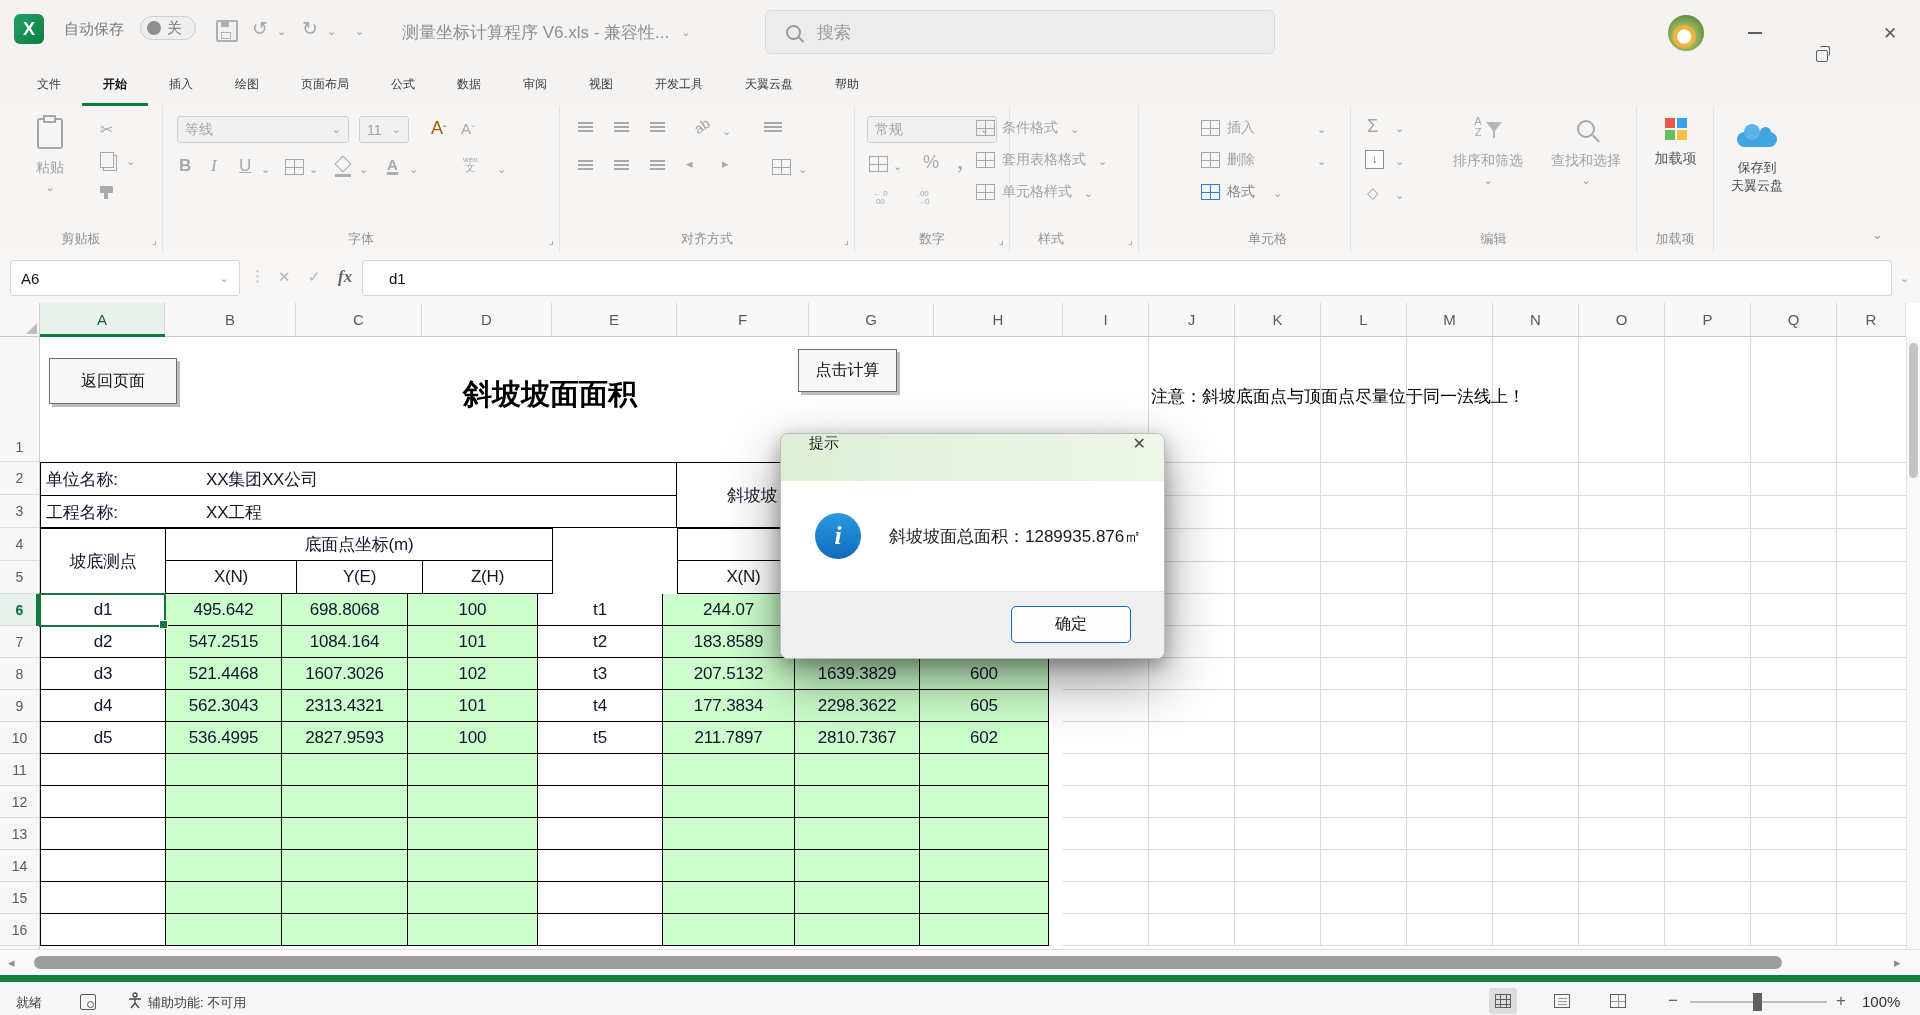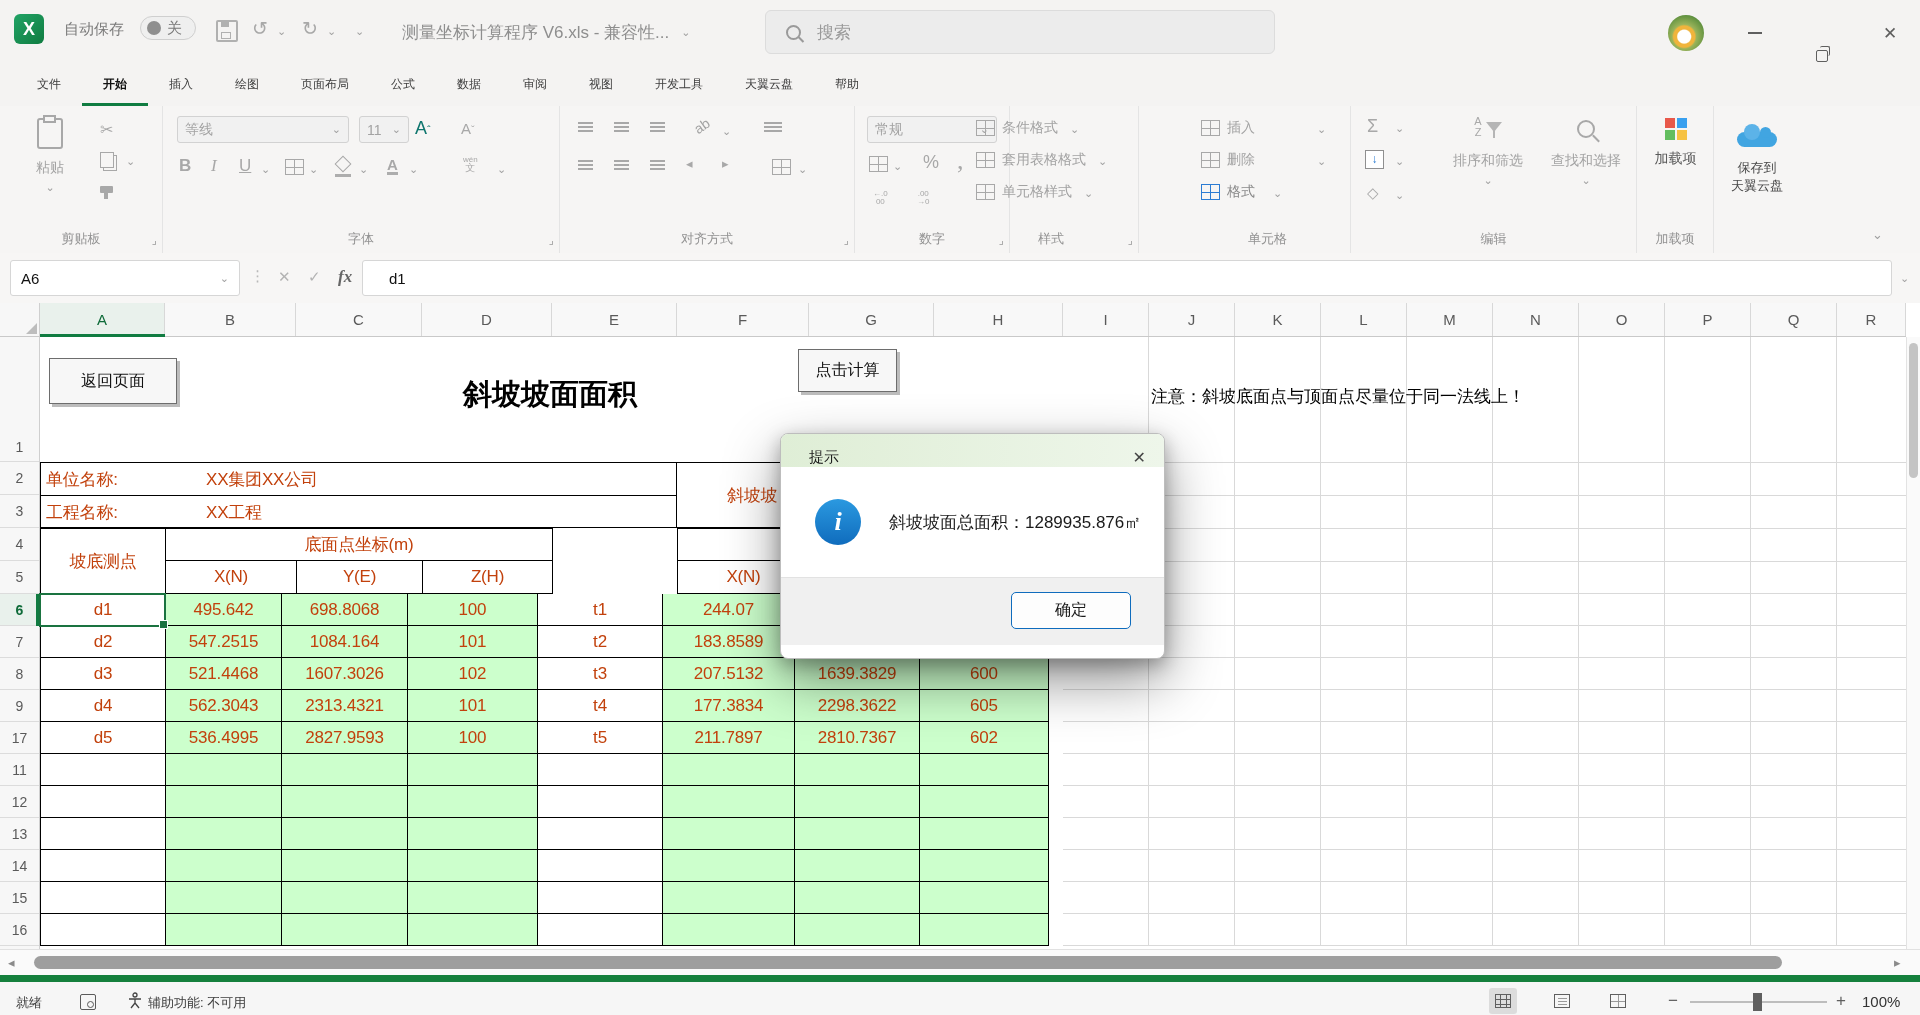--- a/index.html
+++ b/index.html
@@ -79,21 +79,21 @@
 .tri{position:absolute;right:2px;bottom:2px;width:0;height:0;border-left:11px solid transparent;border-bottom:11px solid #bdbdbd}
 .colheads{position:absolute;left:40px;top:0;width:1866px;height:34px;background:#f8f8f8;border-bottom:1px solid #c9c9c9;white-space:nowrap;font-size:15px;box-sizing:border-box}
 .ch{display:inline-block;height:33px;line-height:33px;text-align:center;color:#5a5a5a;border-right:1px solid #d8d8d8;box-sizing:border-box;vertical-align:top}
 .ch.sel-col{background:#e9f1ec;color:#0f6b39}
 .rowheads{position:absolute;left:0;top:34px;width:40px;height:612px;background:#f7f7f7;border-right:1px solid #cfcfcf;box-sizing:border-box}
 .rh{position:absolute;left:0;width:39px;display:flex;align-items:center;justify-content:center;font-size:14px;color:#5a5a5a;border-bottom:1px solid #dcdcdc;box-sizing:border-box}
 .rh.tall{align-items:flex-end;padding-bottom:6px}
 .rh.sel-row{background:#e9f1ec;color:#0f6b39;font-weight:bold}
 .gz{position:absolute;background-repeat:repeat}
 
-.tbl{position:absolute;left:40px;top:34px;width:1023px;height:609px;font-size:17px;color:#c2410c;letter-spacing:-0.2px}
+.tbl{position:absolute;left:40px;top:34px;width:1023px;height:609px;font-size:17px;color:#0f172a;letter-spacing:-0.2px}
 .box23{position:absolute;left:0;top:125px;width:637px;height:66px;border:1px solid #000;box-sizing:border-box}
 .r23{height:32px;display:flex;align-items:center;position:relative}
 .r23+.r23{border-top:1px solid #000}
 .r23 .lbl{padding-left:5px}
 .r23 .val{position:absolute;left:165px}
 .fbox{position:absolute;left:636px;top:125px;width:387px;height:66px;border:1px solid #000;box-sizing:border-box;display:flex;align-items:center;padding-left:50px}
 .hc{position:absolute;border:1px solid #000;box-sizing:border-box;display:flex;align-items:center;justify-content:center;background:#fff}
 .drow{position:absolute;left:0;display:flex;height:32px;border-left:1px solid #000;box-sizing:border-box}
 .dc{border-right:1px solid #000;border-bottom:1px solid #000;box-sizing:border-box;display:flex;align-items:center;justify-content:center;background:#fff}
 .g{background:#ccffcc}
@@ -118,21 +118,21 @@
 .vwbtn.active{background:#dcdcdc}
 .vwic{width:16px;height:14px;border:1px solid #5f5f5f;box-sizing:border-box}
 .vwic.grid{background:linear-gradient(#5f5f5f,#5f5f5f) 0 4px/100% 1px no-repeat,linear-gradient(#5f5f5f,#5f5f5f) 0 9px/100% 1px no-repeat,linear-gradient(90deg,#5f5f5f,#5f5f5f) 4px 0/1px 100% no-repeat,linear-gradient(90deg,#5f5f5f,#5f5f5f) 10px 0/1px 100% no-repeat}
 .vwic.page{background:linear-gradient(#9a9a9a,#9a9a9a) 3px 3px/9px 1px no-repeat,linear-gradient(#9a9a9a,#9a9a9a) 3px 6px/9px 1px no-repeat,linear-gradient(#9a9a9a,#9a9a9a) 3px 9px/9px 1px no-repeat}
 .vwic.brk{background:linear-gradient(#9a9a9a,#9a9a9a) 0 6px/100% 1px no-repeat,linear-gradient(90deg,#9a9a9a,#9a9a9a) 7px 0/1px 100% no-repeat}
 .ztrack{position:absolute;top:19px;width:137px;height:2px;background:#bdbdbd}
 .zthumb{position:absolute;left:63px;top:-8px;width:9px;height:18px;background:#5f5f5f}
 .zsign{position:absolute;font-size:17px;color:#5f5f5f}
 
 .dlg{position:absolute;left:780px;top:433px;width:383px;height:224px;background:#fff;border:1px solid #bdbdbd;border-radius:8px;box-shadow:0 22px 55px rgba(0,0,0,.42),0 6px 18px rgba(0,0,0,.28);z-index:60;overflow:hidden}
-.dlg-h{height:33px;background:linear-gradient(90deg,#dfeed6,#eef6ea);display:flex;align-items:flex-end;justify-content:space-between;padding:0 18px 0 28px;box-sizing:border-box}
+.dlg-h{height:47px;background:linear-gradient(90deg,#dfeed6,#eef6ea);display:flex;align-items:flex-start;justify-content:space-between;padding:0 18px 0 28px;box-sizing:border-box}
 .dlg-h .ttl{font-size:15px;color:#1a1a1a}
 .dlg-x{font-size:16px;color:#444}
 .dlg-b{height:110px;display:flex;align-items:center;gap:28px;padding-left:34px;box-sizing:border-box;background:#fff}
 .dlg-i{width:46px;height:46px;border-radius:50%;background:linear-gradient(#2b99e0,#0f6cbd);color:#fff;display:flex;align-items:center;justify-content:center;font-family:"Liberation Serif",serif;font-style:italic;font-weight:bold;font-size:26px}
 .dlg-msg{font-size:17px;color:#1a1a1a}
 .dlg-f{height:67px;background:#f0f0f0;border-top:1px solid #e2e2e2;position:relative}
 .okbtn{position:absolute;left:230px;top:14px;width:120px;height:37px;background:#fdfdfd;border:1px solid #0f6cbd;border-radius:5px;font-size:16px;color:#1a1a1a;font-family:"Liberation Sans",sans-serif}
 </style>
 </head>
 <body>
@@ -211,21 +211,21 @@
 
     <div class="grp" style="left:163px;width:397px">
       <div class="sel ab" style="left:14px;top:10px;width:172px">
         <span>等线</span>
         <span class="v">⌄</span>
       </div>
       <div class="sel ab" style="left:196px;top:10px;width:50px">
         <span>11</span>
         <span class="v">⌄</span>
       </div>
-      <span class="ab" style="left:252px;top:12px;font-size:18px;color:#0f766e"><span>A</span><span style="font-size:11px">ˆ</span></span>
+      <span class="ab" style="left:268px;top:12px;font-size:18px;color:#a16207"><span>A</span><span style="font-size:11px">ˆ</span></span>
       <span class="ab" style="left:298px;top:14px;font-size:15px;color:#a8a8a8"><span>A</span><span style="font-size:11px">ˇ</span></span>
       <span class="ab" style="left:16px;top:50px;font-weight:bold;font-size:17px;color:#a8a8a8">B</span>
       <span class="ab" style="left:48px;top:50px;font-style:italic;font-family:'Liberation Serif',serif;font-size:17px;color:#a8a8a8">I</span>
       <span class="ab" style="left:76px;top:50px;text-decoration:underline;font-size:17px;color:#a8a8a8">U</span>
       <span class="v ab" style="left:98px;top:58px">⌄</span>
       <div class="gridic ab" style="left:122px;top:53px"></div>
       <span class="v ab" style="left:146px;top:58px">⌄</span>
       <div class="bucketwrap ab" style="left:172px;top:52px"></div>
       <span class="v ab" style="left:196px;top:58px">⌄</span>
       <span class="acolor ab" style="left:224px;top:51px">A</span>
@@ -379,21 +379,21 @@
     <div class="rowheads">
       <span class="rh tall" style="top:0;height:125px">1</span>
       <span class="rh" style="top:125px;height:33px">2</span>
       <span class="rh" style="top:158px;height:33px">3</span>
       <span class="rh" style="top:191px;height:33px">4</span>
       <span class="rh" style="top:224px;height:33px">5</span>
       <span class="rh sel-row" style="top:257px;height:32px">6</span>
       <span class="rh" style="top:289px;height:32px">7</span>
       <span class="rh" style="top:321px;height:32px">8</span>
       <span class="rh" style="top:353px;height:32px">9</span>
-      <span class="rh" style="top:385px;height:32px">17</span>
+      <span class="rh" style="top:385px;height:32px">10</span>
       <span class="rh" style="top:417px;height:32px">11</span>
       <span class="rh" style="top:449px;height:32px">12</span>
       <span class="rh" style="top:481px;height:32px">13</span>
       <span class="rh" style="top:513px;height:32px">14</span>
       <span class="rh" style="top:545px;height:32px">15</span>
       <span class="rh" style="top:577px;height:32px">16</span>
     </div>
     <div class="accent6"></div>
 
     <div class="gz" style="left:1063px;top:34px;width:843px;height:125px;background-image:repeating-linear-gradient(to right,transparent 0 85px,#d9d9d9 85px 86px)"></div>

